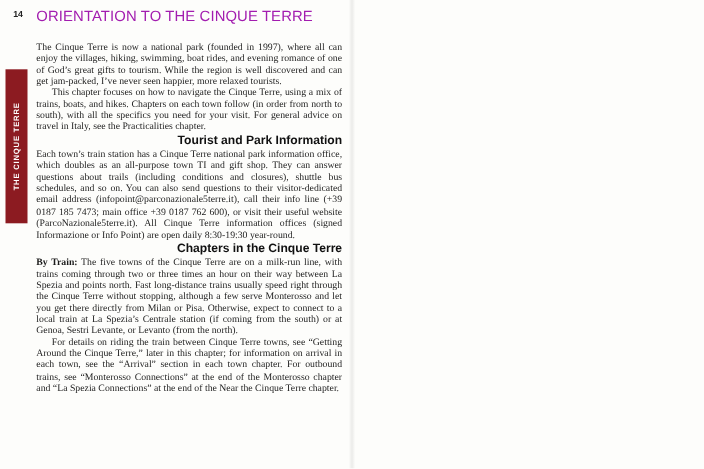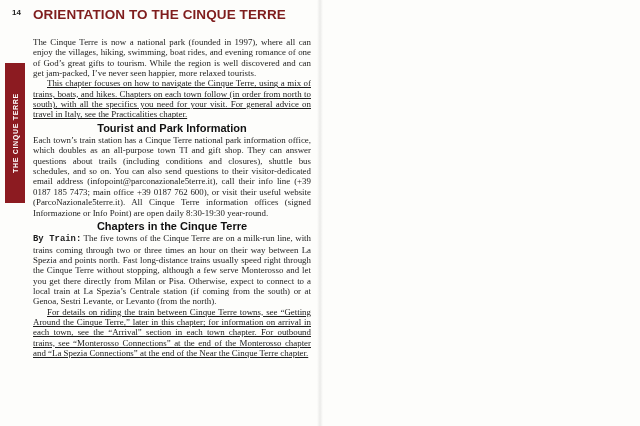--- a/index.html
+++ b/index.html
@@ -9,34 +9,34 @@
   }
   .page{position:absolute;top:0;height:358px;}
   #left-page{left:0;width:320px;}
   #right-page{left:320px;width:320px;}
   .gutter{position:absolute;left:317px;top:0;width:6px;height:426px;
     background:linear-gradient(90deg,rgba(0,0,0,0) 0%,rgba(0,0,0,0.07) 50%,rgba(0,0,0,0) 100%);}
   .pagenum{position:absolute;font-family:"Liberation Sans",sans-serif;font-weight:bold;
     font-size:8px;color:#222;top:8px;}
   #pagenum-left{left:12px;}
   .chapter-title{position:absolute;left:33px;top:7px;margin:0;
-    font-family:"Liberation Sans",sans-serif;font-weight:bold;font-size:13.5px;
-    color:#7f1d1d;letter-spacing:0.1px;white-space:nowrap;}
+    font-family:"Liberation Sans",sans-serif;font-weight:normal;font-size:13.5px;
+    color:#a21caf;letter-spacing:0.1px;white-space:nowrap;}
   .side-tab{position:absolute;background:#8c1b21;color:#fff;
     font-family:"Liberation Sans",sans-serif;font-weight:bold;font-size:7px;
     letter-spacing:0.7px;display:flex;align-items:center;justify-content:center;}
   #left-tab{left:5px;top:63px;width:20px;height:140px;}
   #left-tab span{writing-mode:vertical-rl;transform:rotate(180deg);}
   .body-col{position:absolute;font-size:8.9px;line-height:10.35px;text-align:justify;}
   #left-col{left:33px;top:37px;width:278px;}
   .body-col p{margin:0;}
-  .body-col p.indent{text-indent:14px;text-decoration:underline;}
-  .lead{font-weight:bold;font-family:Liberation Mono, monospace;}
+  .body-col p.indent{text-indent:14px;}
+  .lead{font-weight:bold;}
   h3.sec{font-family:"Liberation Sans",sans-serif;font-size:11px;color:#111;
-    margin:3.5px 0 1.5px 0;text-align:center;}
+    margin:3.5px 0 1.5px 0;text-align:right;}
 </style>
 </head>
 <body>
 
 <div class="gutter"></div>
 
 <div class="page" id="left-page">
   <div class="pagenum" id="pagenum-left">14</div>
   <h1 class="chapter-title">ORIENTATION TO THE CINQUE TERRE</h1>
   <div class="side-tab" id="left-tab">

